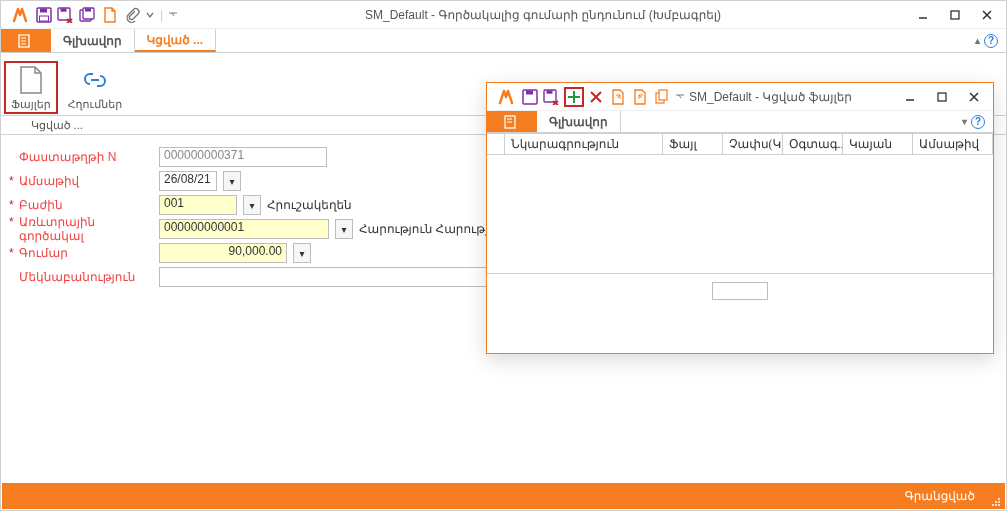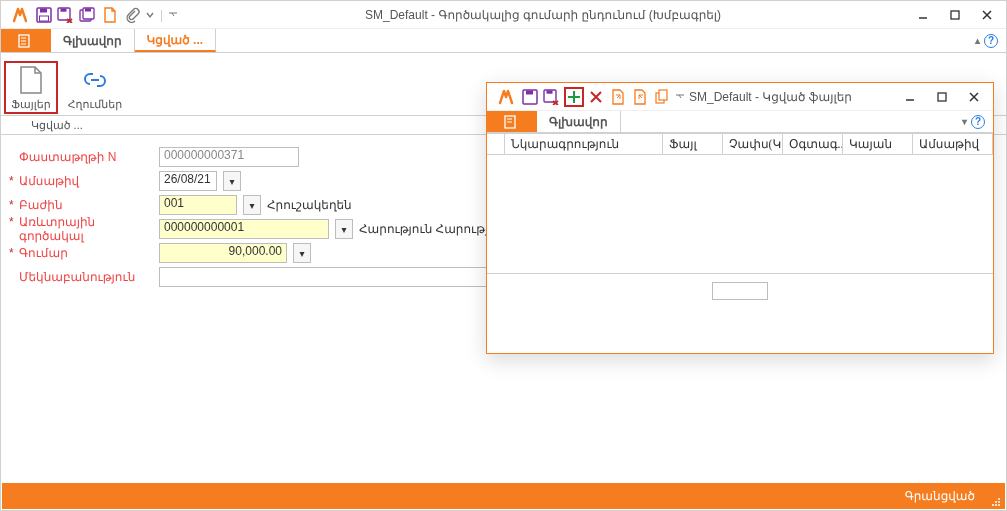--- a/index.html
+++ b/index.html
@@ -33,21 +33,21 @@
   .section-bar2 { justify-content: center; }
 
   
   .form { padding: 10px 18px; }
   .row { display: flex; align-items: center; height: 24px; margin-bottom: 0; }
   .row .lbl { width: 140px; font-size: 12px; color: #ef4444; position: relative; }
   .row .lbl.req::before { content: "*"; color: #c62828; position: absolute; left: -10px; }
   .row .ctrl { display: flex; align-items: center; gap: 6px; }
   .inp { height: 20px; border: 1px solid #bdbdbd; background: #fff; padding: 0 4px; font-size: 12px; color: #888; }
   .inp.dk { color:#333; }
-  .inp.w140 { width: 140px; }
+  .inp.w140 { width: 168px; }
   .inp.w70  { width: 58px; }
   .inp.w90  { width: 78px; }
   .inp.w130 { width: 128px; }
   .inp.w300 { width: 790px; }
   .yellow { background: #ffffcc; color:#333; }
   .ddbtn { width: 18px; height: 20px; border: 1px solid #bdbdbd; display:flex; align-items:center; justify-content:center; cursor:pointer; font-size:10px; background:#f6f6f6; }
   .aftertxt { font-size: 12px; color: #333; }
 
   
   .statusbar { position: absolute; left: 1px; right: 1px; bottom: 1px; height: 26px; background: #f57c1f; color: #fff; display: flex; align-items: center; justify-content: flex-end; padding: 0 30px; font-size: 12px; }

